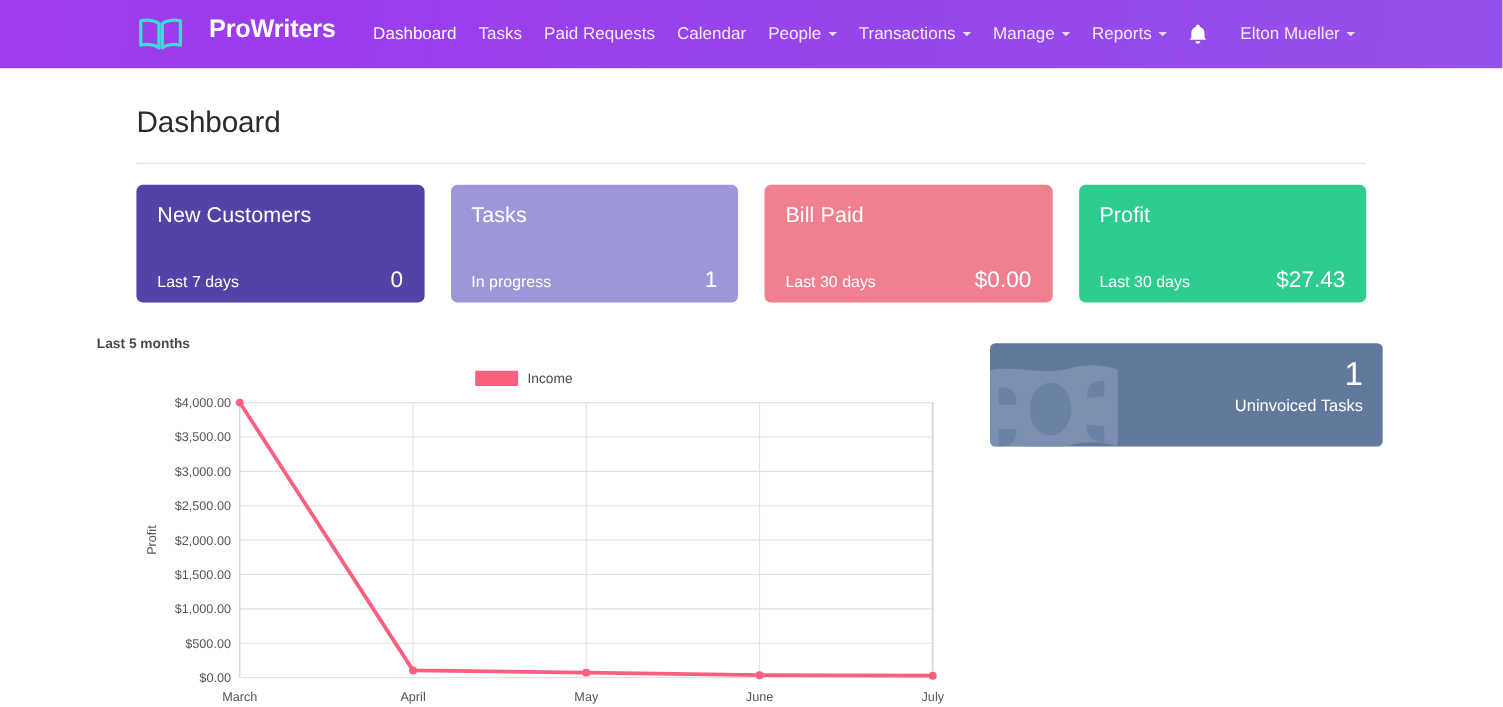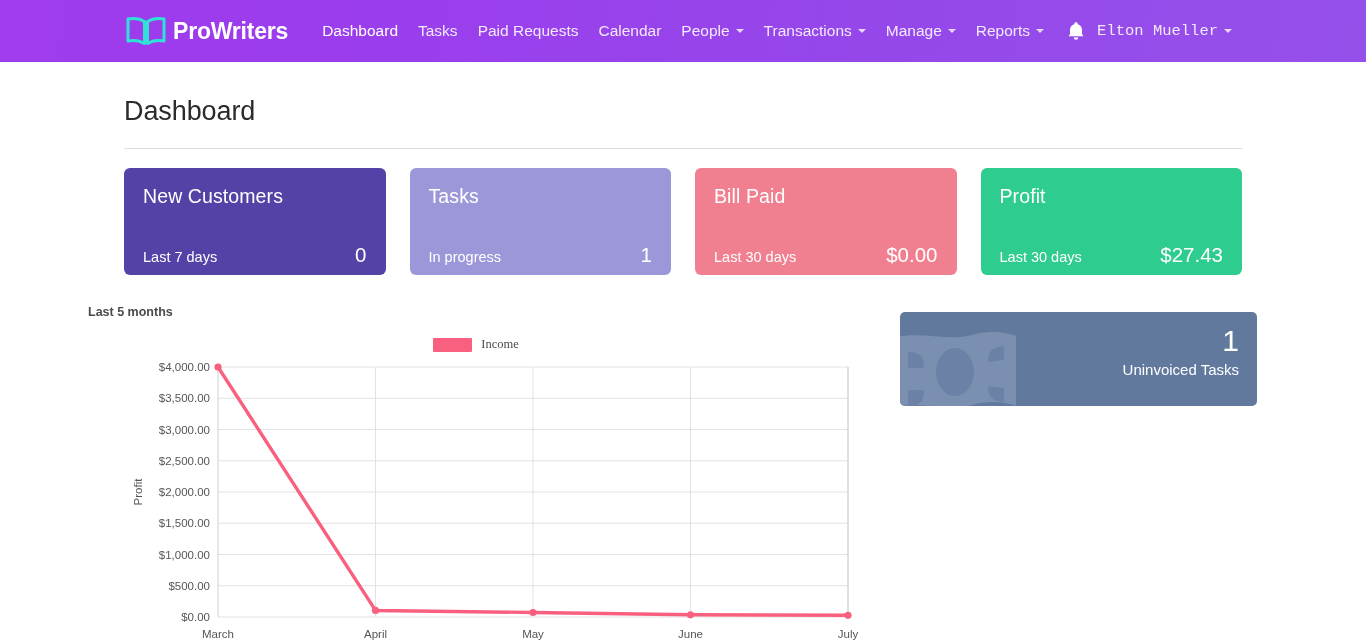--- a/index.html
+++ b/index.html
@@ -15,22 +15,21 @@
     height: 62px;
     width: 100%;
     background: linear-gradient(100deg, #a03ced 0%, #9b3ced 22%, #9547ea 62%, #9650ea 100%);
     display: flex;
     align-items: center;
     padding: 0 124px 0 124px;
     position: relative;
   }
   .brand {
     display: flex;
-    align-items: center;
-    gap: 5px;
+    gap: 22px;
     margin-right: 24px;
     text-decoration: none;
   }
   .brand-logo { width: 44px; height: 32px; display: block; }
   .brand-text {
     color: #ffffff;
     font-size: 23px;
     font-weight: bold;
     letter-spacing: -0.2px;
     line-height: 1;
@@ -53,22 +52,21 @@
     border-left: 4px solid transparent;
     border-right: 4px solid transparent;
     border-top: 4.5px solid #e8d7fb;
     display: inline-block;
     margin-left: 1px;
   }
   .nav-right {
     margin-left: auto;
     display: flex;
     align-items: center;
-    gap: 2px;
-    font-family: Liberation Mono, monospace;
+    gap: 20px;
   }
   .bell-icon { width: 18px; height: 20px; display: block; cursor: pointer; }
 
   
   .container { padding: 0 124px; }
   .page-title {
     font-size: 27px;
     color: #2b2b2b;
     font-weight: normal;
     padding-top: 34px;
@@ -116,21 +114,20 @@
     color: #4a4a4a;
     margin-left: -36px;
   }
   .chart-legend {
     display: flex;
     align-items: center;
     justify-content: center;
     gap: 9px;
     margin-top: 18px;
     margin-left: -36px;
-    font-family: Liberation Serif, serif;
   }
   .legend-swatch { width: 39px; height: 14px; border-radius: 1px; }
   .legend-label { font-size: 12.5px; color: #4d4d4d; }
   .chart-svg { display: block; margin-top: 7px; }
 
   
   .invoice-card {
     width: 357px;
     height: 94px;
     border-radius: 5px;

